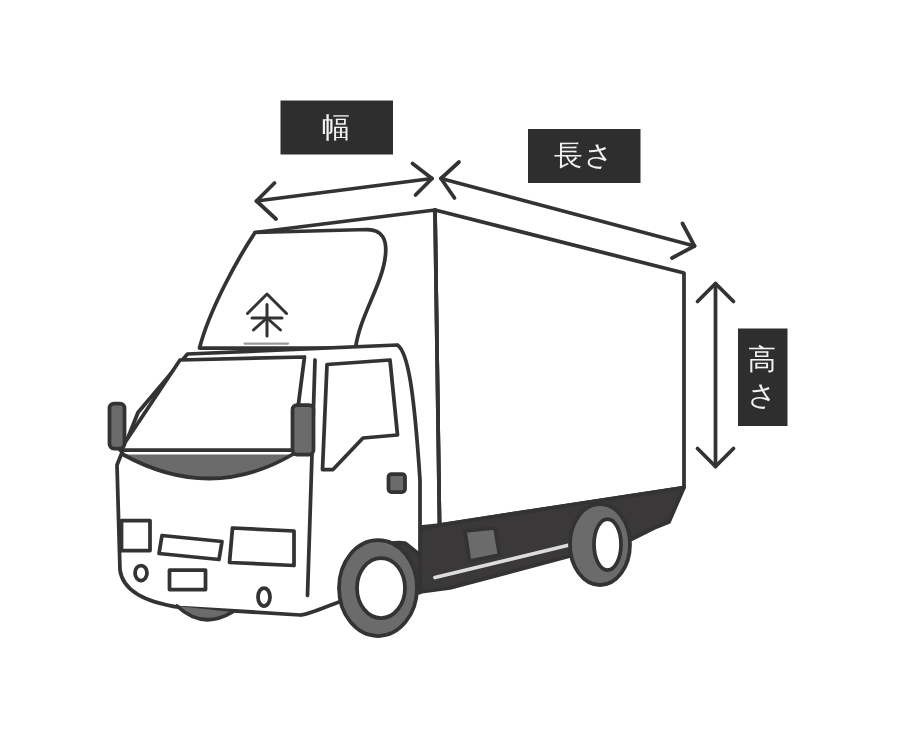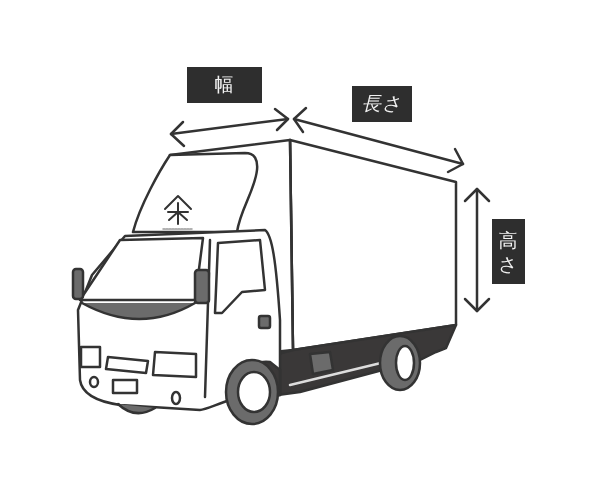--- a/index.html
+++ b/index.html
@@ -4,21 +4,21 @@
 <style>
   html, body { margin: 0; padding: 0; background: #ffffff; }
   body { width: 600px; height: 500px; position: relative; overflow: hidden;
          font-family: "DejaVu Sans", sans-serif; }
   .label {
     position: absolute; background: #2e2e2e; color: #f2f2f2;
     display: flex; align-items: center; justify-content: center;
     font-size: 19px; letter-spacing: 1px;
   }
   #lbl-width { left: 187px; top: 67px; width: 75px; height: 36px; }
-  #lbl-length { left: 352px; top: 86px; width: 60px; height: 36px; font-style: italic; }
+  #lbl-length { left: 352px; top: 86px; width: 75px; height: 36px; }
   #lbl-height { left: 492px; top: 219px; width: 33px; height: 65px;
                 flex-direction: column; line-height: 24px; }
   svg { position: absolute; left: 0; top: 0; }
 </style>
 </head>
 <body>
 
 <svg width="600" height="500" viewBox="0 0 600 500">
   <g fill="none" stroke="#333" stroke-width="2.5" stroke-linecap="round" stroke-linejoin="round">
 

